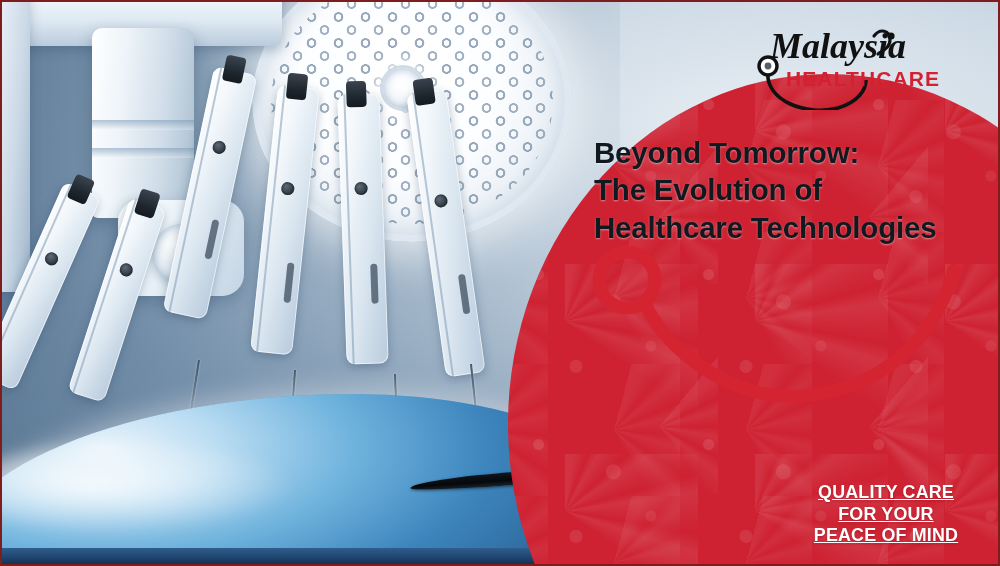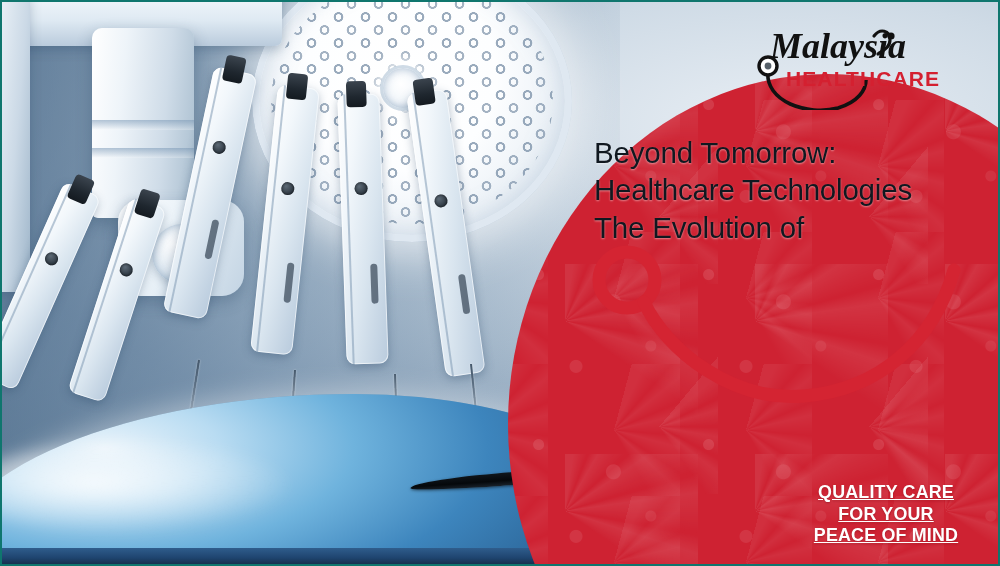--- a/index.html
+++ b/index.html
@@ -4,21 +4,21 @@
 <title>Malaysia Healthcare Banner</title>
 <style>
   html,body{margin:0;padding:0;background:#ffffff;}
   body{font-family:"Liberation Sans", sans-serif;}
 
   .banner{
     position:relative;
     width:1000px;height:566px;
     overflow:hidden;
     box-sizing:border-box;
-    border:2px solid #0f766e;
+    border:2px solid #7f1d1d;
     background:#4d7c0f;
   }
 
   
   .photo{position:absolute;inset:0;overflow:hidden;}
 
   
   .wall{
     position:absolute;inset:0;
     background:
@@ -182,21 +182,21 @@
 
   
   .logo{position:absolute;right:44px;top:22px;width:200px;height:86px;}
   .logo svg{display:block;width:100%;height:100%;}
 
   
   .headline{
     position:absolute;left:592px;top:132px;width:400px;
     color:#101820;
     font-size:29.5px;
-    font-weight:400;
+    font-weight:700;
     line-height:1.27;
     letter-spacing:-.2px;
     text-shadow:0 1px 2px rgba(255,255,255,.45);
   }
   .headline .ln{display:block;white-space:nowrap;}
 
   
   .swoosh{position:absolute;left:580px;top:236px;width:420px;height:190px;pointer-events:none;}
   .swoosh svg{display:block;width:100%;height:100%;overflow:visible;}
 
@@ -312,22 +312,22 @@
       <circle cx="137" cy="12" r="3.6" fill="#111111"></circle>
 
       <text x="16" y="34" font-family="'Liberation Serif', serif" font-size="36" font-style="italic" font-weight="bold" fill="#111111">Malaysia</text>
 
       <text x="32" y="62" font-family="'Liberation Sans', sans-serif" font-size="21" font-weight="bold" letter-spacing="1.1" fill="#d42030">HEALTHCARE</text>
     </svg>
   </div>
 
   <div class="headline">
     <span class="ln">Beyond Tomorrow:</span>
+    <span class="ln">The Evolution of</span>
     <span class="ln">Healthcare Technologies</span>
-    <span class="ln">The Evolution of</span>
   </div>
 
   <div class="swoosh">
     <svg viewBox="0 0 420 190" xmlns="http://www.w3.org/2000/svg" aria-hidden="true">
       <circle cx="45" cy="42" r="28" fill="none" stroke="#d42432" stroke-width="13"></circle>
       <path d="M62 64 C 84 112, 150 164, 222 158 C 296 152, 352 104, 372 32" fill="none" stroke="#d42432" stroke-width="13" stroke-linecap="round"></path>
     </svg>
   </div>
 
   <div class="tagline">

